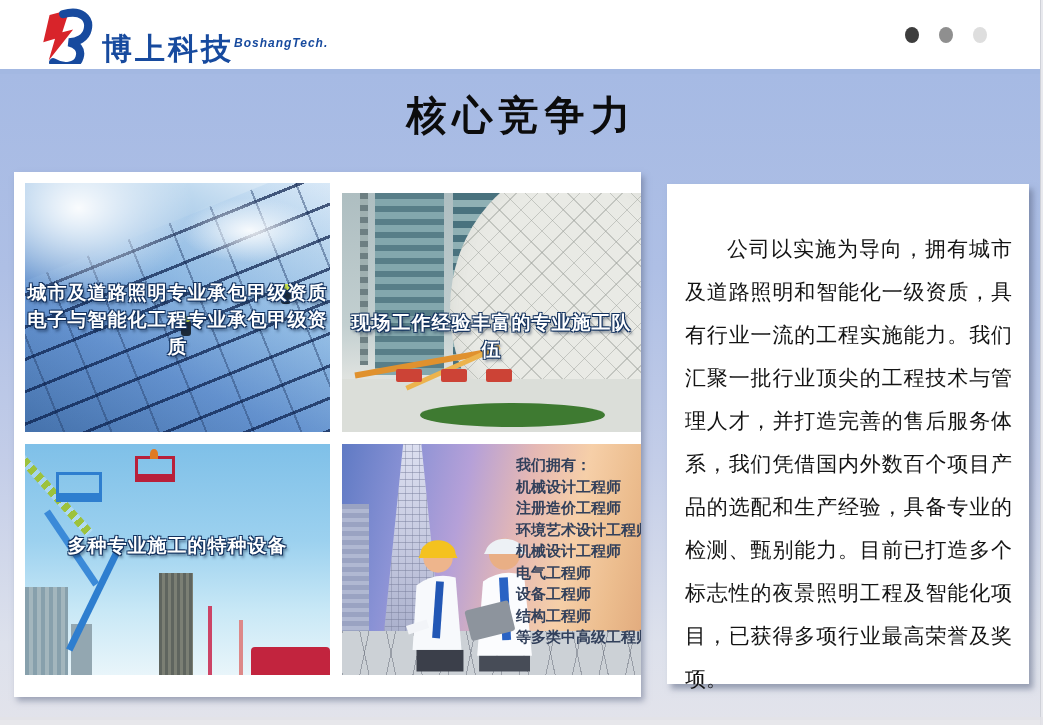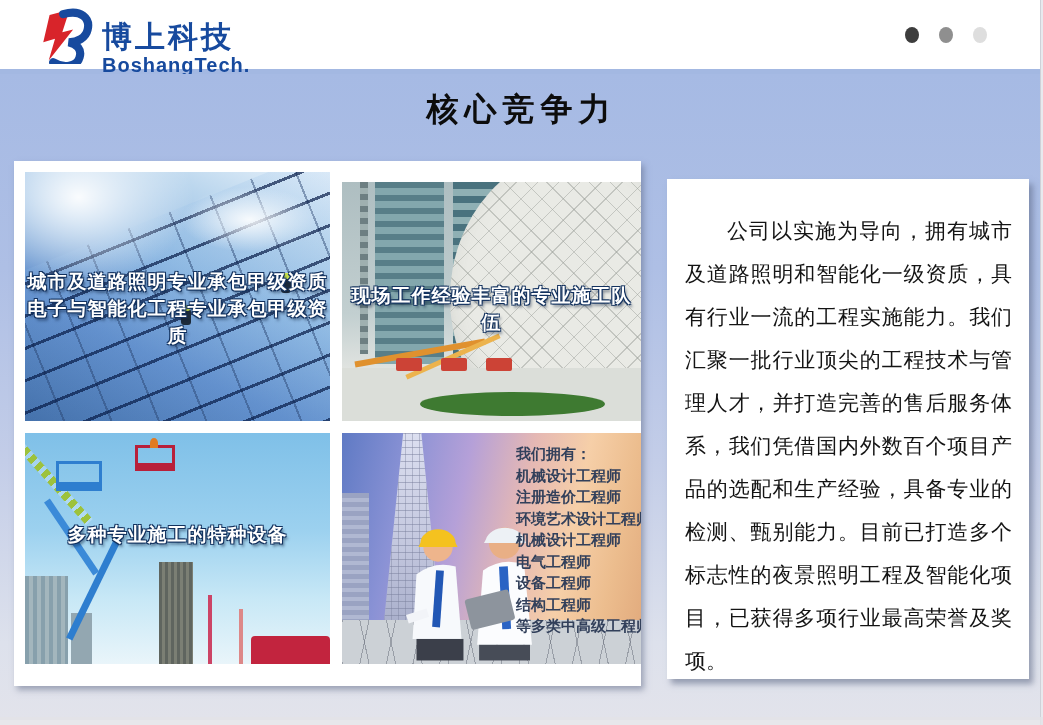--- a/index.html
+++ b/index.html
@@ -4,30 +4,30 @@
 <style>
   * { margin:0; padding:0; box-sizing:border-box; }
   body { font-family:"Liberation Sans","DejaVu Sans",sans-serif; background:#888; }
   .screen { position:relative; width:1043px; height:725px; overflow:hidden; background:#fff; }
 
   
   .topbar { position:relative; height:74px; background:#ffffff; display:flex; align-items:center;
             justify-content:space-between; padding:0 42px 0 36px; border-bottom:5px solid #a3b8e2; }
   .brand { display:flex; align-items:center; gap:8px; cursor:pointer; }
   .brand-mark { width:58px; height:58px; }
-  .brand-text { display:flex; flex-direction:column; line-height:1;margin-top:28px; }
+  .brand-text { display:flex; flex-direction:row; line-height:1;margin-top:28px; }
   .brand-cn { font-size:30px; font-weight:bold; color:#174a9e; letter-spacing:3px; }
-  .brand-en { font-size:20px; font-weight:bold; color:#174a9e; letter-spacing:1px; margin-top:3px; }
+  .brand-en { font-size:12px; font-weight:bold; color:#174a9e; letter-spacing:1px; margin-top:3px;font-style:italic; }
   .dots { display:flex; gap:20px; align-items:center; margin-right:14px; }
   .dot { width:14px; height:16px; border-radius:50%; }
 
   
   .hero { position:relative; height:646px; background:linear-gradient(180deg,#a6bae4 0%,#aebfe5 30%,#c3cde8 60%,#dde1ec 88%,#e2e3eb 100%); }
   .hero-title { text-align:center; padding-top:14px; font-family:"DejaVu Serif","Liberation Serif",serif;
-                font-size:32px; font-weight:bold; color:#0c0c0c; letter-spacing:6px; }
+                font-size:40px; font-weight:bold; color:#0c0c0c; letter-spacing:6px; }
   .cards { display:flex; align-items:flex-start; padding:0 14px; margin-top:20px; gap:26px; }
 
   
   .gallery-card { width:627px; height:525px; background:#fff; margin-top:9px; padding:11px 11px 0 11px;
                   box-shadow:3px 4px 6px rgba(90,100,130,.5); }
   .g-grid { display:grid; grid-template-columns:305px 299px; grid-template-rows:249px 231px;
             column-gap:1px; row-gap:10px;gap:12px; }
   .photo { position:relative; overflow:hidden; }
   .photo-inset { height:239px; margin-top:10px; }
   .caption { position:absolute; left:0; right:0; text-align:center; color:#fff; font-weight:bold;
@@ -105,21 +105,21 @@
                repeating-linear-gradient(90deg,rgba(120,126,155,.4) 0 1px,transparent 1px 7px);
     clip-path:polygon(34% 0,66% 0,100% 100%,0% 100%); }
   .p4 .tower2 { position:absolute; left:0; top:26%; width:9%; height:58%; background:#9aa3c2; z-index:1;
     background:repeating-linear-gradient(180deg,#9aa3c2 0 5px,#b0b8d2 5px 9px); }
   .p4 svg.engineers { position:absolute; left:2%; bottom:0; width:72%; height:88%; z-index:3; }
   .cred-list { position:absolute; left:174px; top:10px; width:122px; z-index:9;
                color:#32405b; font-size:15px; font-weight:bold; line-height:21.5px; white-space:nowrap; }
   .cred-list span { display:block; }
 
   
-  .text-card { width:421px; height:500px; background:#fff; margin-top:27px; padding:30px 17px 0 18px;
+  .text-card { width:421px; height:500px; background:#fff; margin-top:21px; padding:43px 17px 0 18px;
                box-shadow:4px 5px 6px rgba(90,100,130,.55); }
   .text-card p { font-size:21px; line-height:43px; color:#141414; text-align:justify; text-indent:2em; }
 
   
   .right-edge { position:absolute; right:0; top:0; width:3px; height:100%; background:#e8e9ee; border-left:1px solid #cfd1d8; z-index:50; }
   .bottom-edge { position:absolute; left:0; bottom:0; width:100%; height:8px; background:#e3e3e8; opacity:.85; z-index:50; }
 </style>
 </head>
 <body>
 
@@ -168,21 +168,21 @@
             <div class="tower1"></div>
             <div class="tower2"></div>
             <div class="dome"></div>
             <div class="plaza"></div>
             <div class="grass"></div>
             <div class="boom1"></div>
             <div class="boom2"></div>
             <div class="mach" style="left:18%"></div>
             <div class="mach" style="left:33%"></div>
             <div class="mach" style="left:48%"></div>
-            <div class="caption" style="top:100px">
+            <div class="caption" style="top:116px">
               <div>现场工作经验丰富的专业施工队伍</div>
             </div>
           </div>
 
           <div class="photo p3">
             <div class="crane-g cg1"></div>
 
             <div class="bld bld1"></div>
             <div class="bld bld2"></div>
             <div class="bld bld3"></div>

